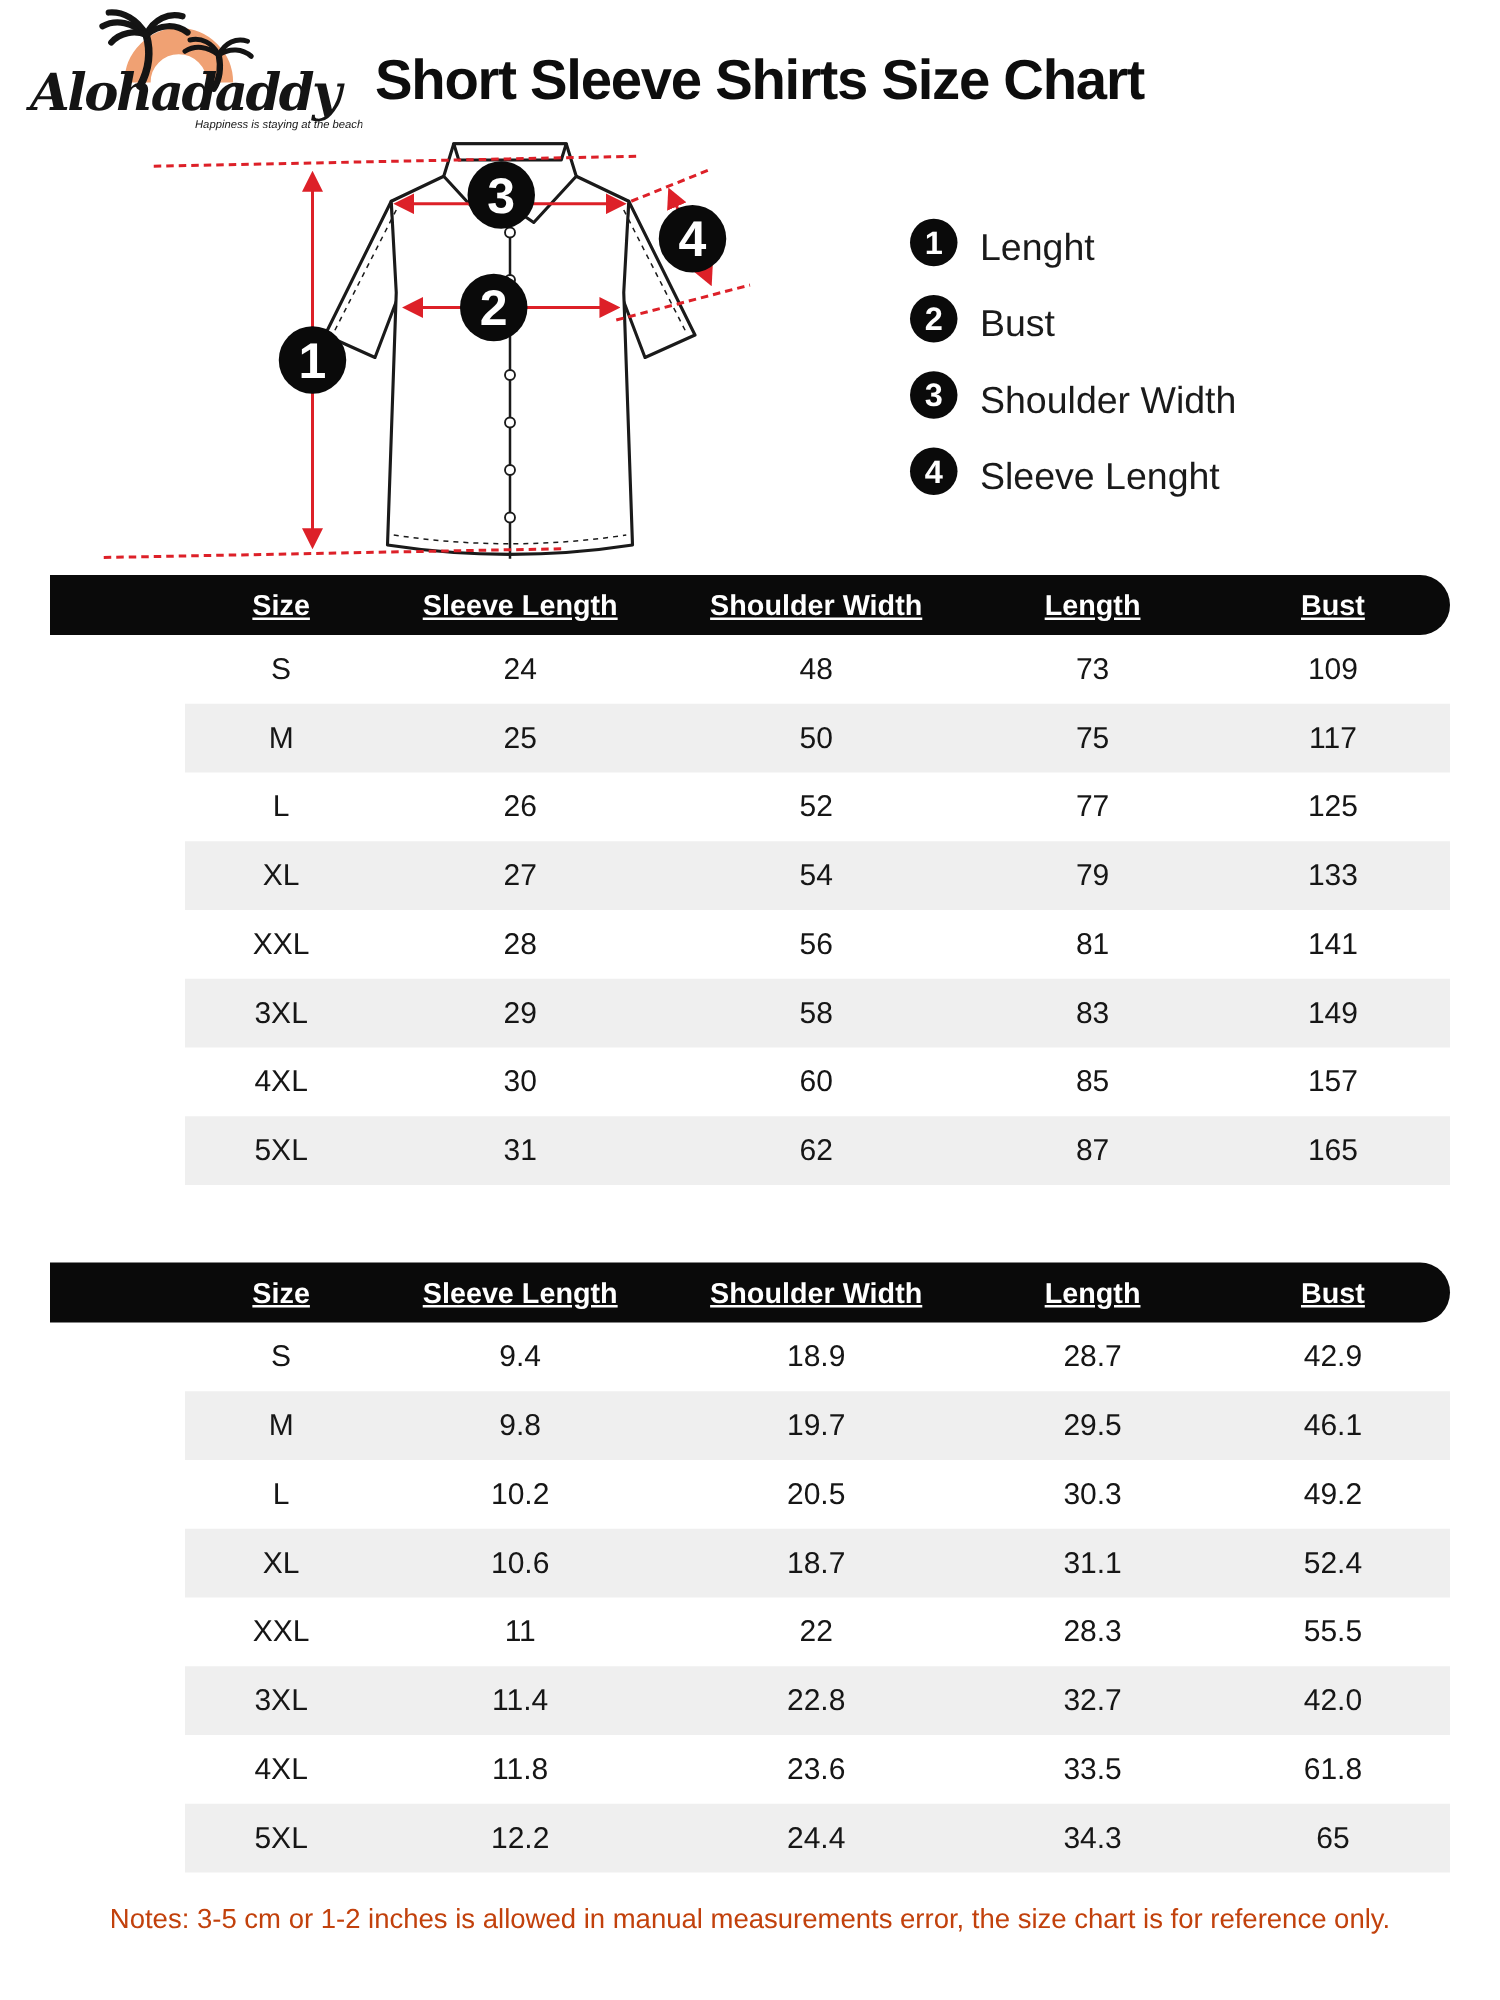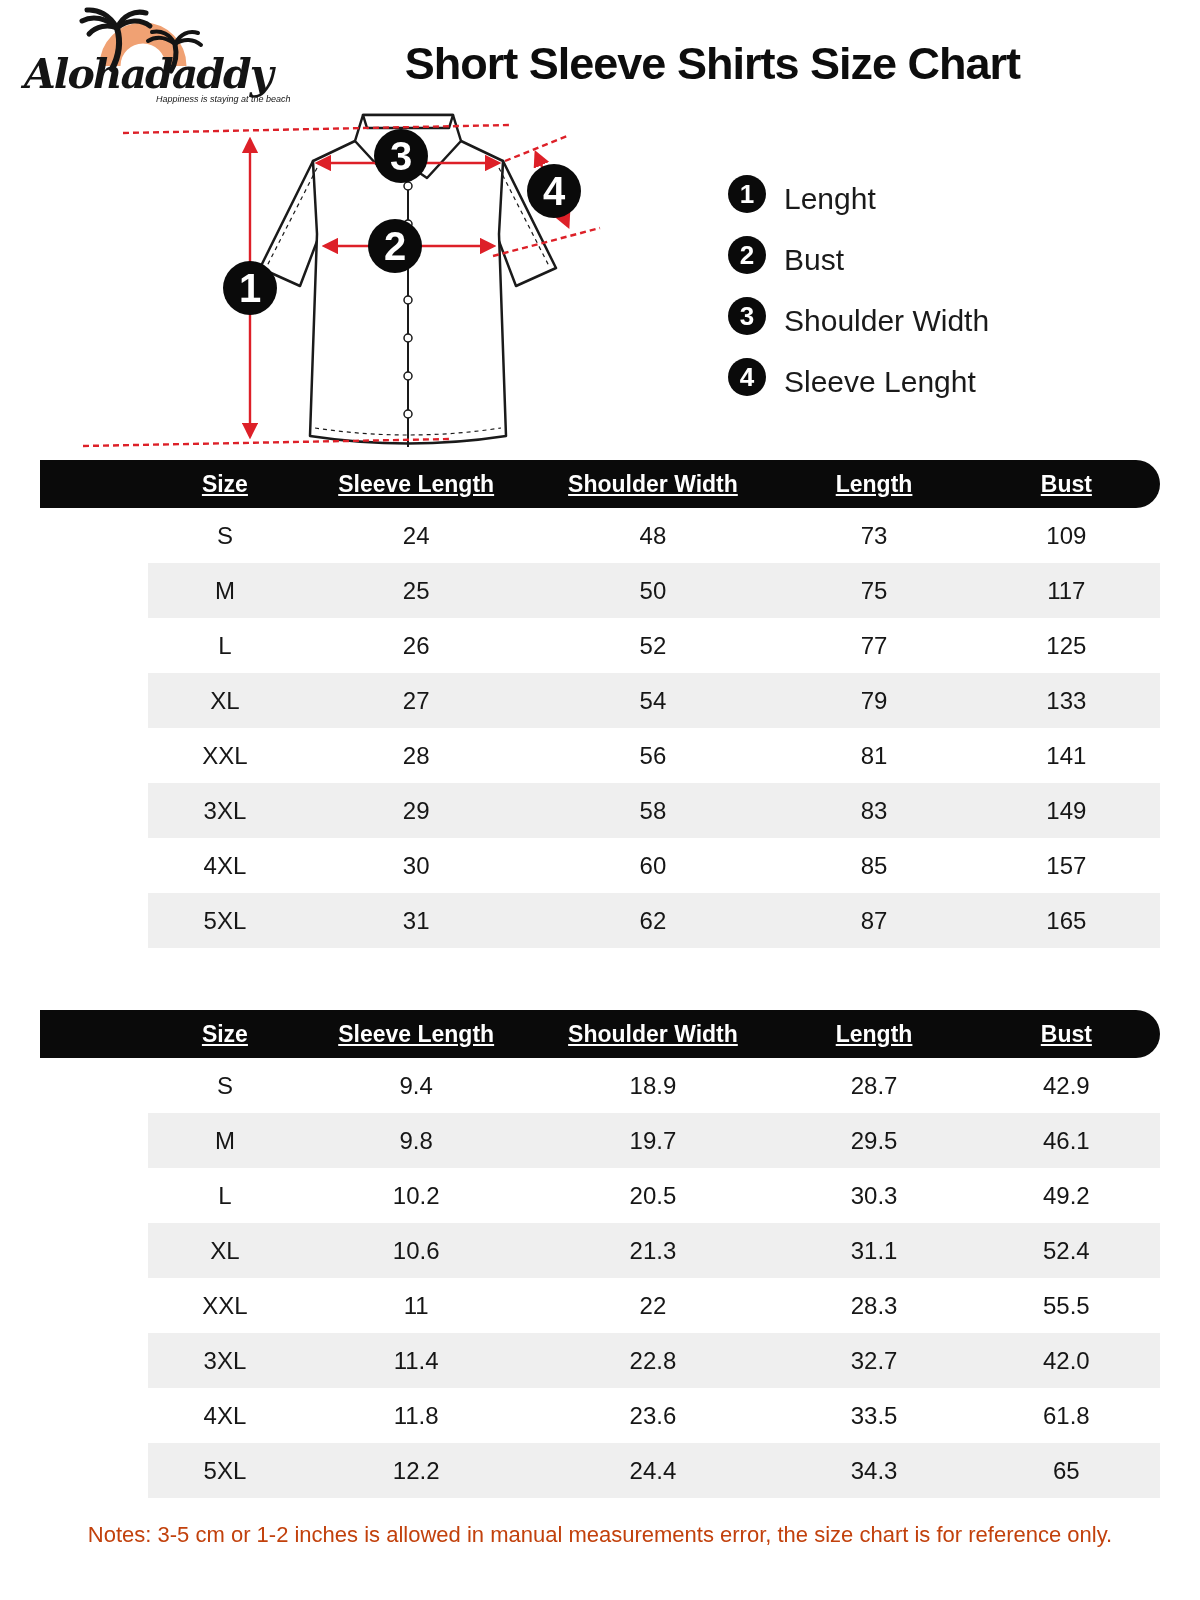--- a/index.html
+++ b/index.html
@@ -8,21 +8,21 @@
     width:1200px; height:1600px; overflow:hidden;
     font-family:"Liberation Sans", sans-serif; color:#111;
     position:relative;
   }
 
   
   .top { position:relative; height:112px; }
   .logo { position:absolute; left:18px; top:6px; width:272px; height:102px; }
   .page-title {
     position:absolute; left:300px; right:180px; top:38px;
-    text-align:right; font-size:45px; font-weight:bold; letter-spacing:-1px;
+    text-align:left; font-size:45px; font-weight:bold; letter-spacing:-1px;
     color:#0d0d0d; white-space:nowrap;
   }
 
   
   .diagram { position:relative; height:348px; }
   .shirt-svg { position:absolute; left:55px; top:-6px; }
   .legend { position:absolute; left:728px; top:62px; display:flex; flex-direction:column; gap:21px; }
   .legend-item { display:flex; align-items:center; gap:18px; height:40px; }
   .legend-num {
     width:38px; height:38px; border-radius:50%; background:#0a0a0a; color:#fff;
@@ -267,21 +267,21 @@
       <div class="row cols">
         <div class="td">L</div>
         <div class="td">10.2</div>
         <div class="td">20.5</div>
         <div class="td">30.3</div>
         <div class="td">49.2</div>
       </div>
       <div class="row cols alt">
         <div class="td">XL</div>
         <div class="td">10.6</div>
-        <div class="td">21.3</div>
+        <div class="td">18.7</div>
         <div class="td">31.1</div>
         <div class="td">52.4</div>
       </div>
       <div class="row cols">
         <div class="td">XXL</div>
         <div class="td">11</div>
         <div class="td">22</div>
         <div class="td">28.3</div>
         <div class="td">55.5</div>
       </div>

